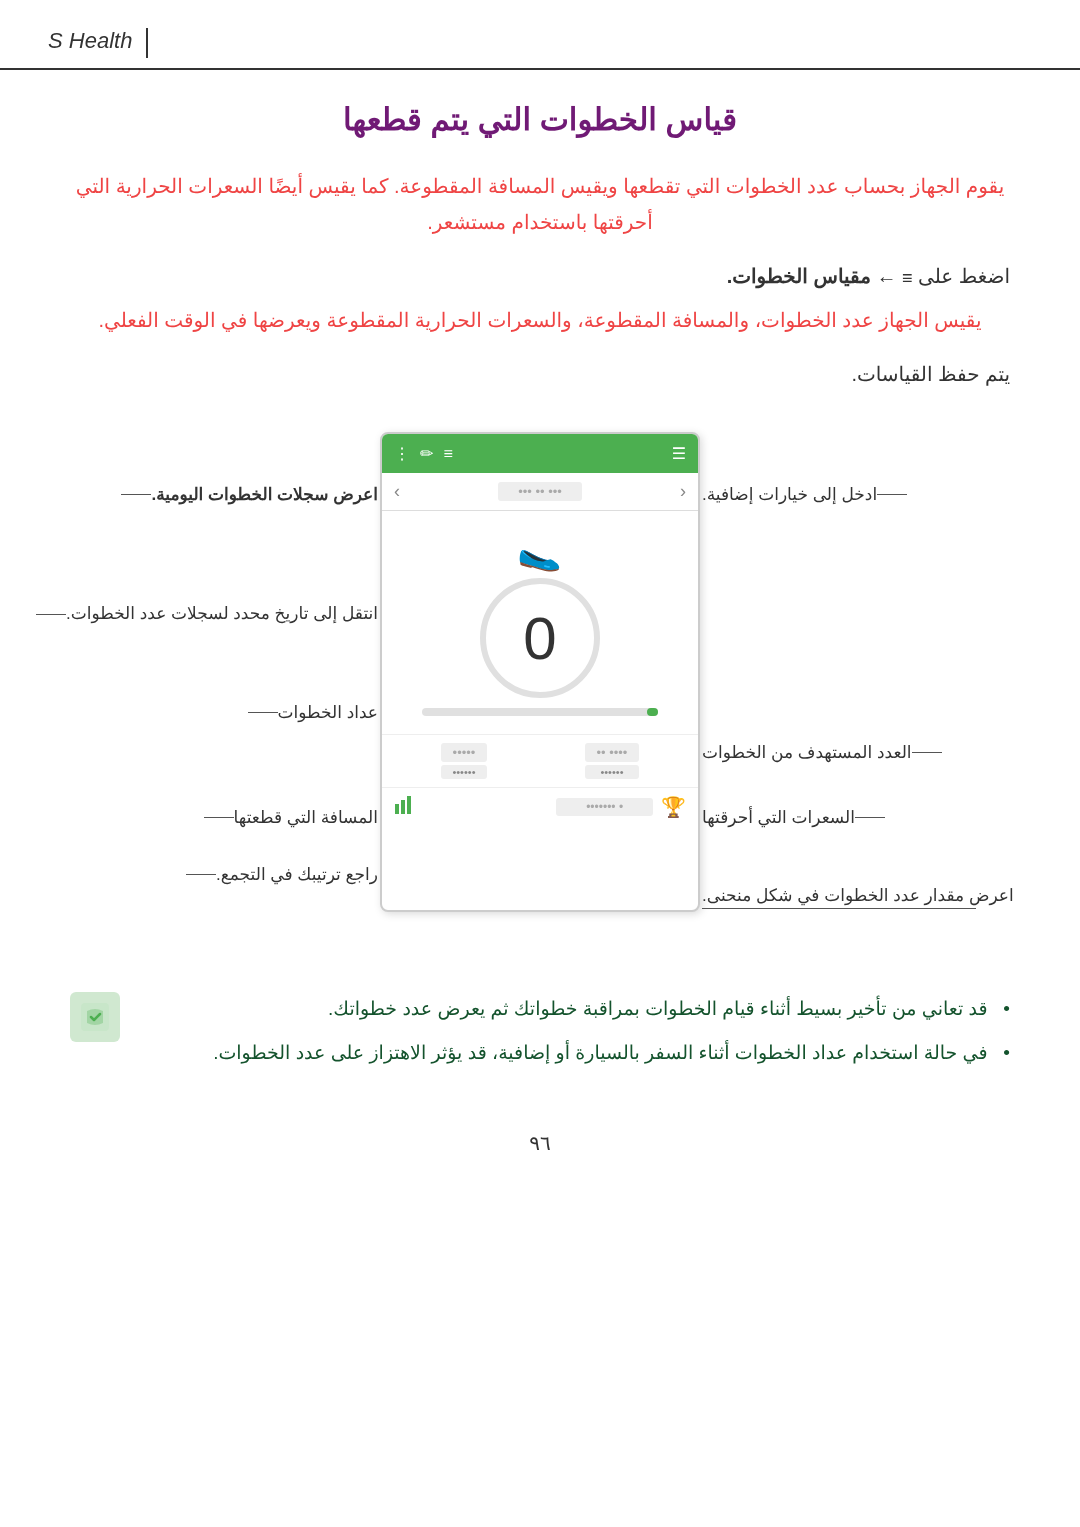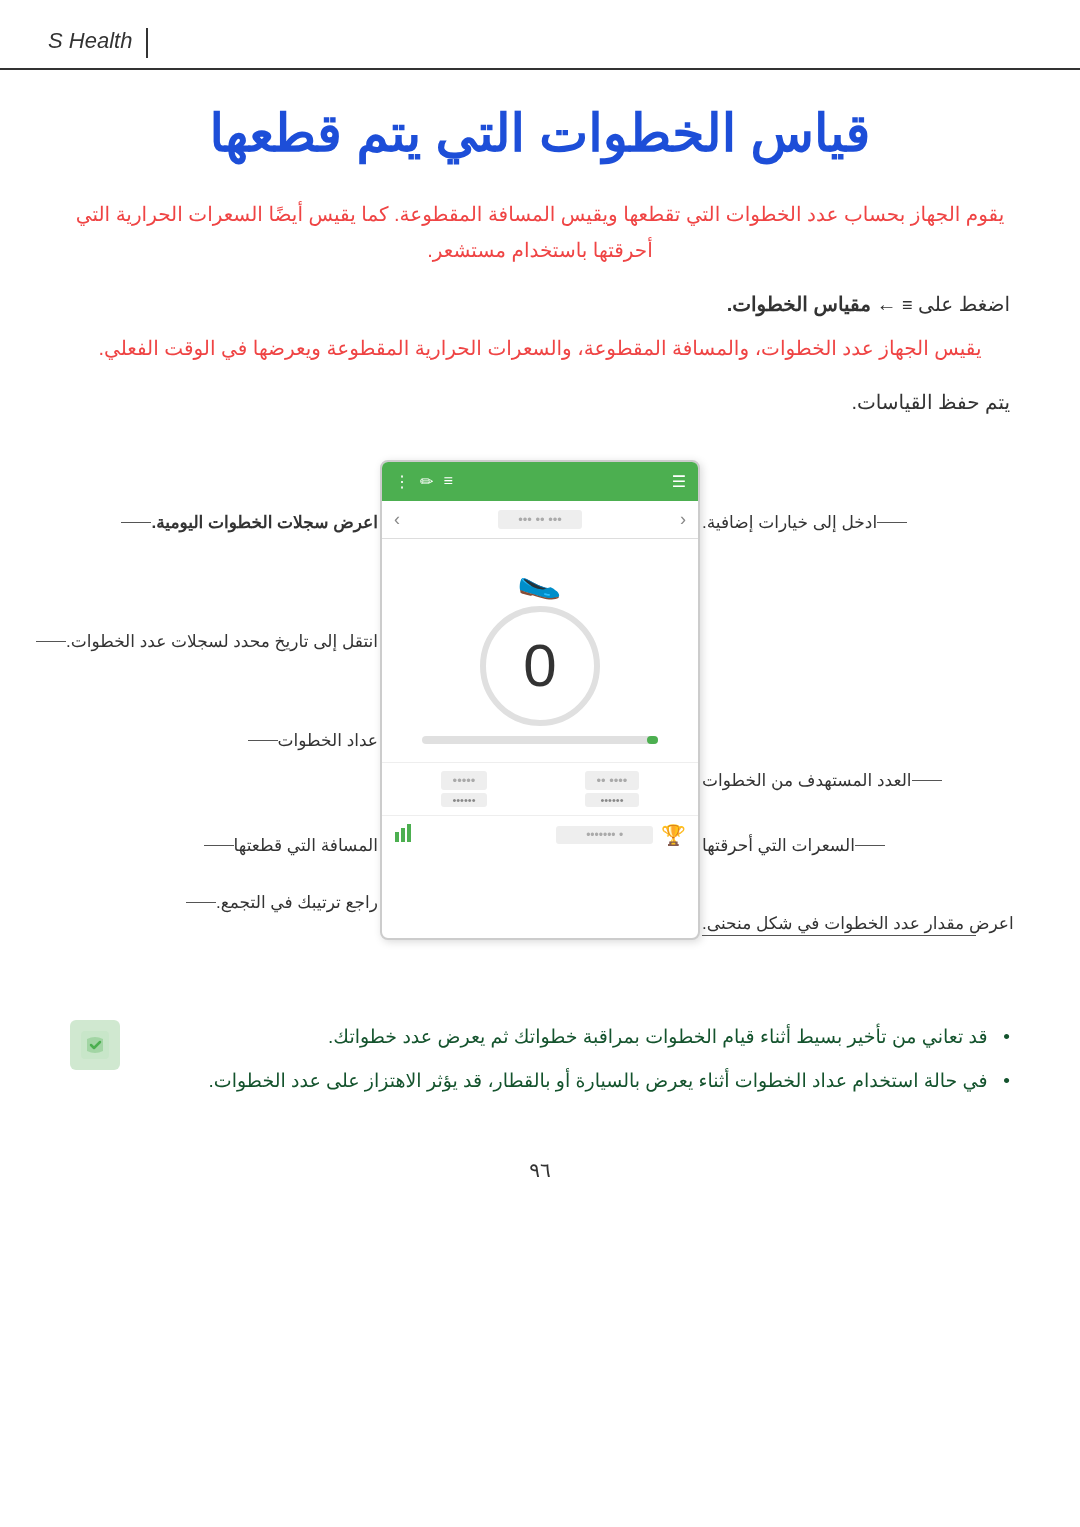--- a/index.html
+++ b/index.html
@@ -35,22 +35,22 @@
     }
 
     
     .page-content {
       padding: 0 70px 40px 70px;
     }
 
     
     .main-heading {
       text-align: center;
-      font-size: 52px;
-      color: #1d4ed8;
+      font-size: 31px;
+      color: #701a75;
       font-weight: bold;
       margin-bottom: 28px;
       line-height: 1.3;
     }
 
     
     .body-text {
       font-size: 20px;
       color: #ef4444;
       line-height: 1.8;
@@ -449,21 +449,21 @@
   </div>
 
   <div class="note-section">
     <div class="note-text-block">
       <p class="note-bullet">
         <span>•&nbsp;&nbsp;</span>
         <span>قد تعاني من تأخير بسيط أثناء قيام الخطوات بمراقبة خطواتك ثم يعرض عدد خطواتك.</span>
       </p>
       <p class="note-bullet">
         <span>•&nbsp;&nbsp;</span>
-        <span>في حالة استخدام عداد الخطوات أثناء يعرض بالسيارة أو بالقطار، قد يؤثر الاهتزاز على عدد الخطوات.</span>
+        <span>في حالة استخدام عداد الخطوات أثناء السفر بالسيارة أو إضافية، قد يؤثر الاهتزاز على عدد الخطوات.</span>
       </p>
     </div>
     <div class="note-icon">
       <svg width="32" height="32" viewBox="0 0 32 32">
         <rect x="2" y="2" width="28" height="28" rx="4" fill="#c8e6c9"></rect>
         <path d="M8 10 Q16 6 24 10 L24 22 Q16 26 8 22 Z" fill="#4caf50" opacity="0.3"></path>
         <path d="M12 16 L15 19 L21 13" stroke="#4caf50" stroke-width="2.5" fill="none" stroke-linecap="round" stroke-linejoin="round"></path>
       </svg>
     </div>
   </div>

